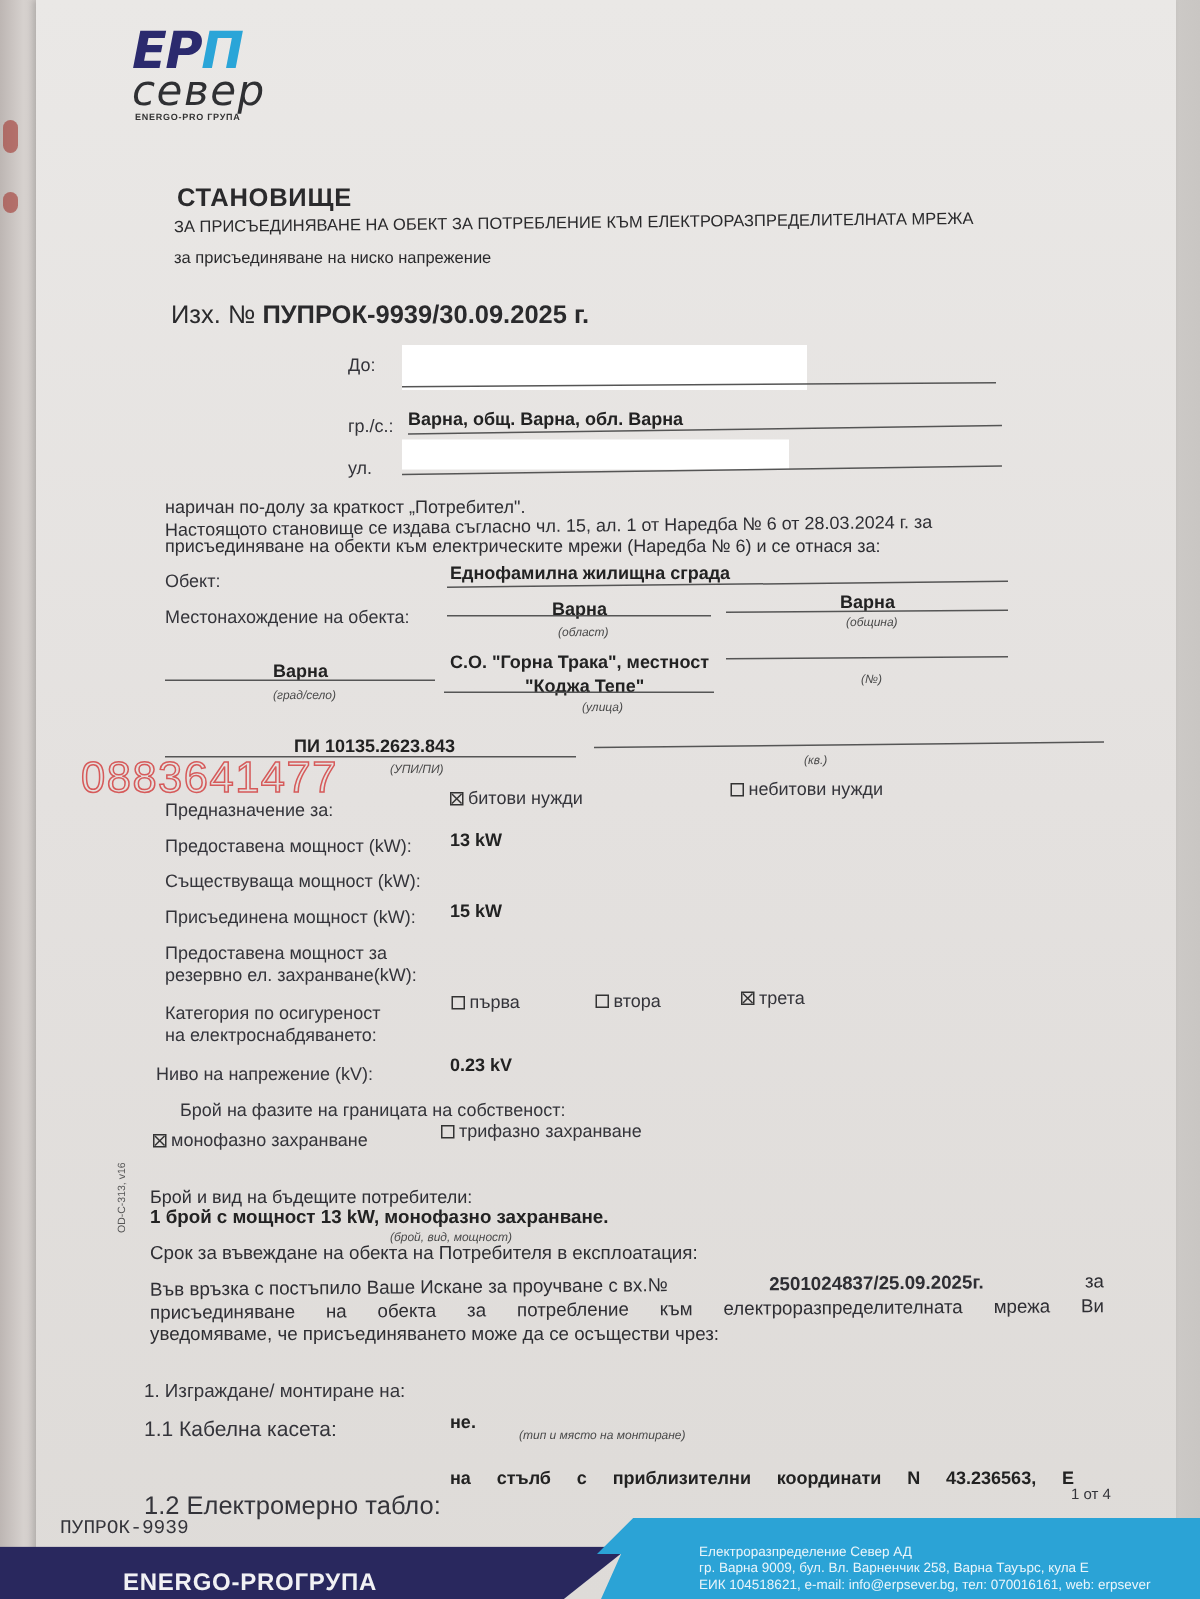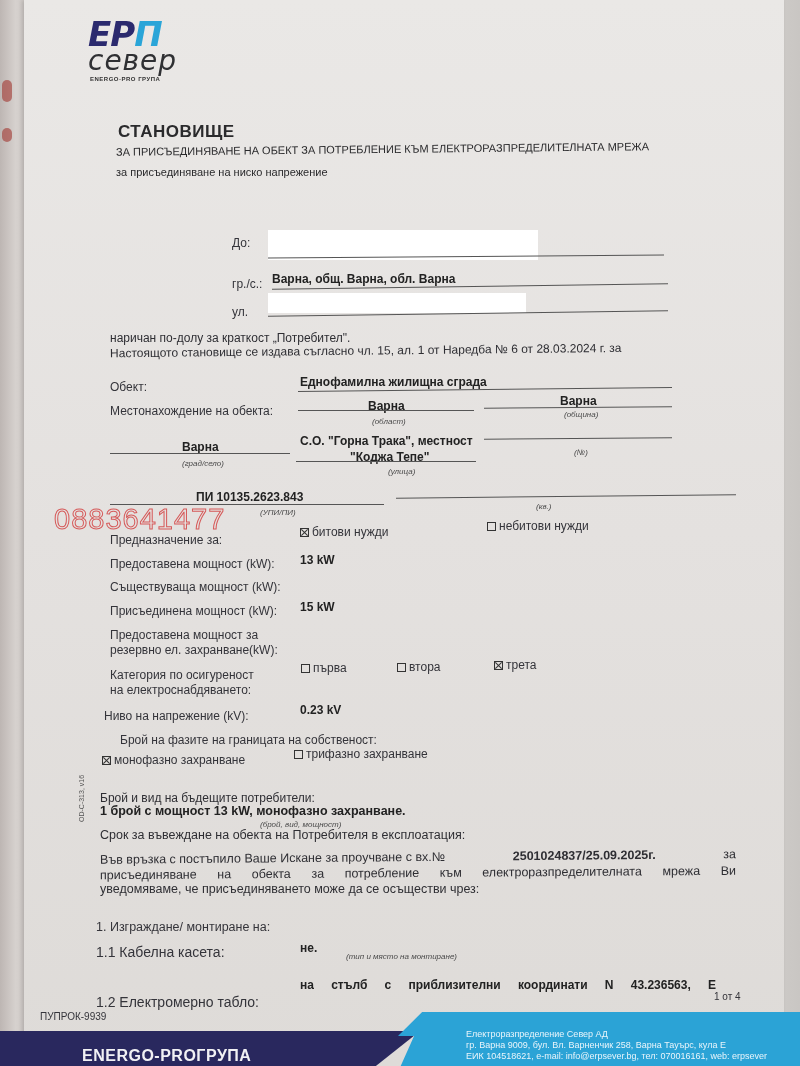--- a/index.html
+++ b/index.html
@@ -82,35 +82,40 @@
   <div class="abs logo-epn" style="left:64px; top:14px;">
     <span class="dark">EР</span><span class="blue">П</span>
   </div>
   <div class="abs logo-sever" style="left:64px; top:44px;">север</div>
   <div class="abs logo-sub" style="left:66px; top:76px;">ENERGO-PRO ГРУПА</div>
 
   <div class="abs title" style="left:94px; top:122px;">СТАНОВИЩЕ</div>
   <div class="abs subhead" style="left:92px; top:143px; transform: rotate(-0.6deg);">ЗА ПРИСЪЕДИНЯВАНЕ НА ОБЕКТ ЗА ПОТРЕБЛЕНИЕ КЪМ ЕЛЕКТРОРАЗПРЕДЕЛИТЕЛНАТА МРЕЖА</div>
   <div class="abs subhead" style="left:92px; top:166px;">за присъединяване на ниско напрежение</div>
 
+  <div class="abs docno" style="left:90px; top:200px;">
+    <span>Изх. №</span>
+    <b>ПУПРОК-9939/30.09.2025 г.</b>
+  </div>
 
   <div class="abs lbl" style="left:208px; top:236px;">До:</div>
   <div class="redact" style="left:244px; top:230px; width:270px; height:30px;"></div>
   <div class="uline" style="left:244px; top:256px; width:396px; transform:rotate(-0.4deg);"></div>
 
   <div class="abs lbl" style="left:208px; top:277px;">гр./с.:</div>
   <div class="abs val" style="left:248px; top:272px;">Варна, общ. Варна, обл. Варна</div>
   <div class="uline" style="left:248px; top:286px; width:396px; transform:rotate(-0.8deg);"></div>
 
   <div class="abs lbl" style="left:208px; top:305px;">ул.</div>
   <div class="redact" style="left:244px; top:293px; width:258px; height:20px;"></div>
   <div class="uline" style="left:244px; top:313px; width:400px; transform:rotate(-0.8deg);"></div>
 
   <div class="abs para" style="left:86px; top:331px;">наричан по-долу за краткост „Потребител".</div>
   <div class="abs para" style="left:86px; top:343px; width:630px; text-align:justify; transform:rotate(-0.6deg);">Настоящото становище се издава съгласно чл. 15, ал. 1 от Наредба № 6 от 28.03.2024 г. за</div>
+  <div class="abs para" style="left:86px; top:357px;">присъединяване на обекти към електрическите мрежи (Наредба № 6) и се отнася за:</div>
 
   <div class="abs lbl" style="left:86px; top:380px;">Обект:</div>
   <div class="abs val" style="left:276px; top:375px;">Еднофамилна жилищна сграда</div>
   <div class="uline" style="left:274px; top:389px; width:374px; transform:rotate(-0.6deg);"></div>
 
   <div class="abs lbl" style="left:86px; top:404px;">Местонахождение на обекта:</div>
   <div class="abs val" style="left:344px; top:399px;">Варна</div>
   <div class="uline" style="left:274px; top:410px; width:176px;"></div>
   <div class="abs small-i" style="left:348px; top:417px;">(област)</div>
   <div class="abs val" style="left:536px; top:394px;">Варна</div>
@@ -187,26 +192,26 @@
     <b>2501024837/25.09.2025г.</b>
     <span>за</span>
   </div>
   <div class="abs para" style="left:76px; top:866px; width:636px; text-align:justify; text-align-last:justify; font-size:12.5px; transform:rotate(-0.4deg);">присъединяване на обекта за потребление към електроразпределителната мрежа Ви</div>
   <div class="abs para" style="left:76px; top:882px; font-size:12.5px;">уведомяваме, че присъединяването може да се осъществи чрез:</div>
 
   <div class="abs lbl" style="left:72px; top:920px; font-size:12.5px;">1. Изграждане/ монтиране на:</div>
   <div class="abs lbl" style="left:72px; top:944px; font-size:14px;">1.1 Кабелна касета:</div>
   <div class="abs val" style="left:276px; top:941px;">не.</div>
   <div class="abs small-i" style="left:322px; top:952px;">(тип и място на монтиране)</div>
-  <div class="abs lbl" style="left:72px; top:994px; font-size:14px;">1.2 Електромерно табло:</div>
+  <div class="abs lbl" style="left:72px; top:994px; font-size:17px;">1.2 Електромерно табло:</div>
   <div class="abs val" style="left:276px; top:978px; width:416px; text-align:justify; text-align-last:justify;">на стълб с приблизителни координати N 43.236563, E</div>
 
   <div class="abs lbl" style="left:690px; top:991px; font-size:10px;">1 от 4</div>
 
-  <div class="abs lbl" style="left:16px; top:1011px; font-size:10px;">ПУПРОК-9939</div>
+  <div class="abs lbl" style="left:16px; top:1011px; font-size:13px;font-family:Liberation Mono, monospace;">ПУПРОК-9939</div>
 </div>
 
 <div class="footer-dark">
   <div class="abs footer-brand" style="left:82px; top:16px;">ENERGO-PROГРУПА</div>
 </div>
 <div class="footer-blue">
   <div class="abs footer-info" style="left:68px; top:16px;">Електроразпределение Север АД</div>
   <div class="abs footer-info" style="left:68px; top:27px;">гр. Варна 9009, бул. Вл. Варненчик 258, Варна Тауърс, кула Е</div>
   <div class="abs footer-info" style="left:68px; top:38px;">ЕИК 104518621, e-mail: info@erpsever.bg, тел: 070016161, web: erpsever</div>
 </div>

